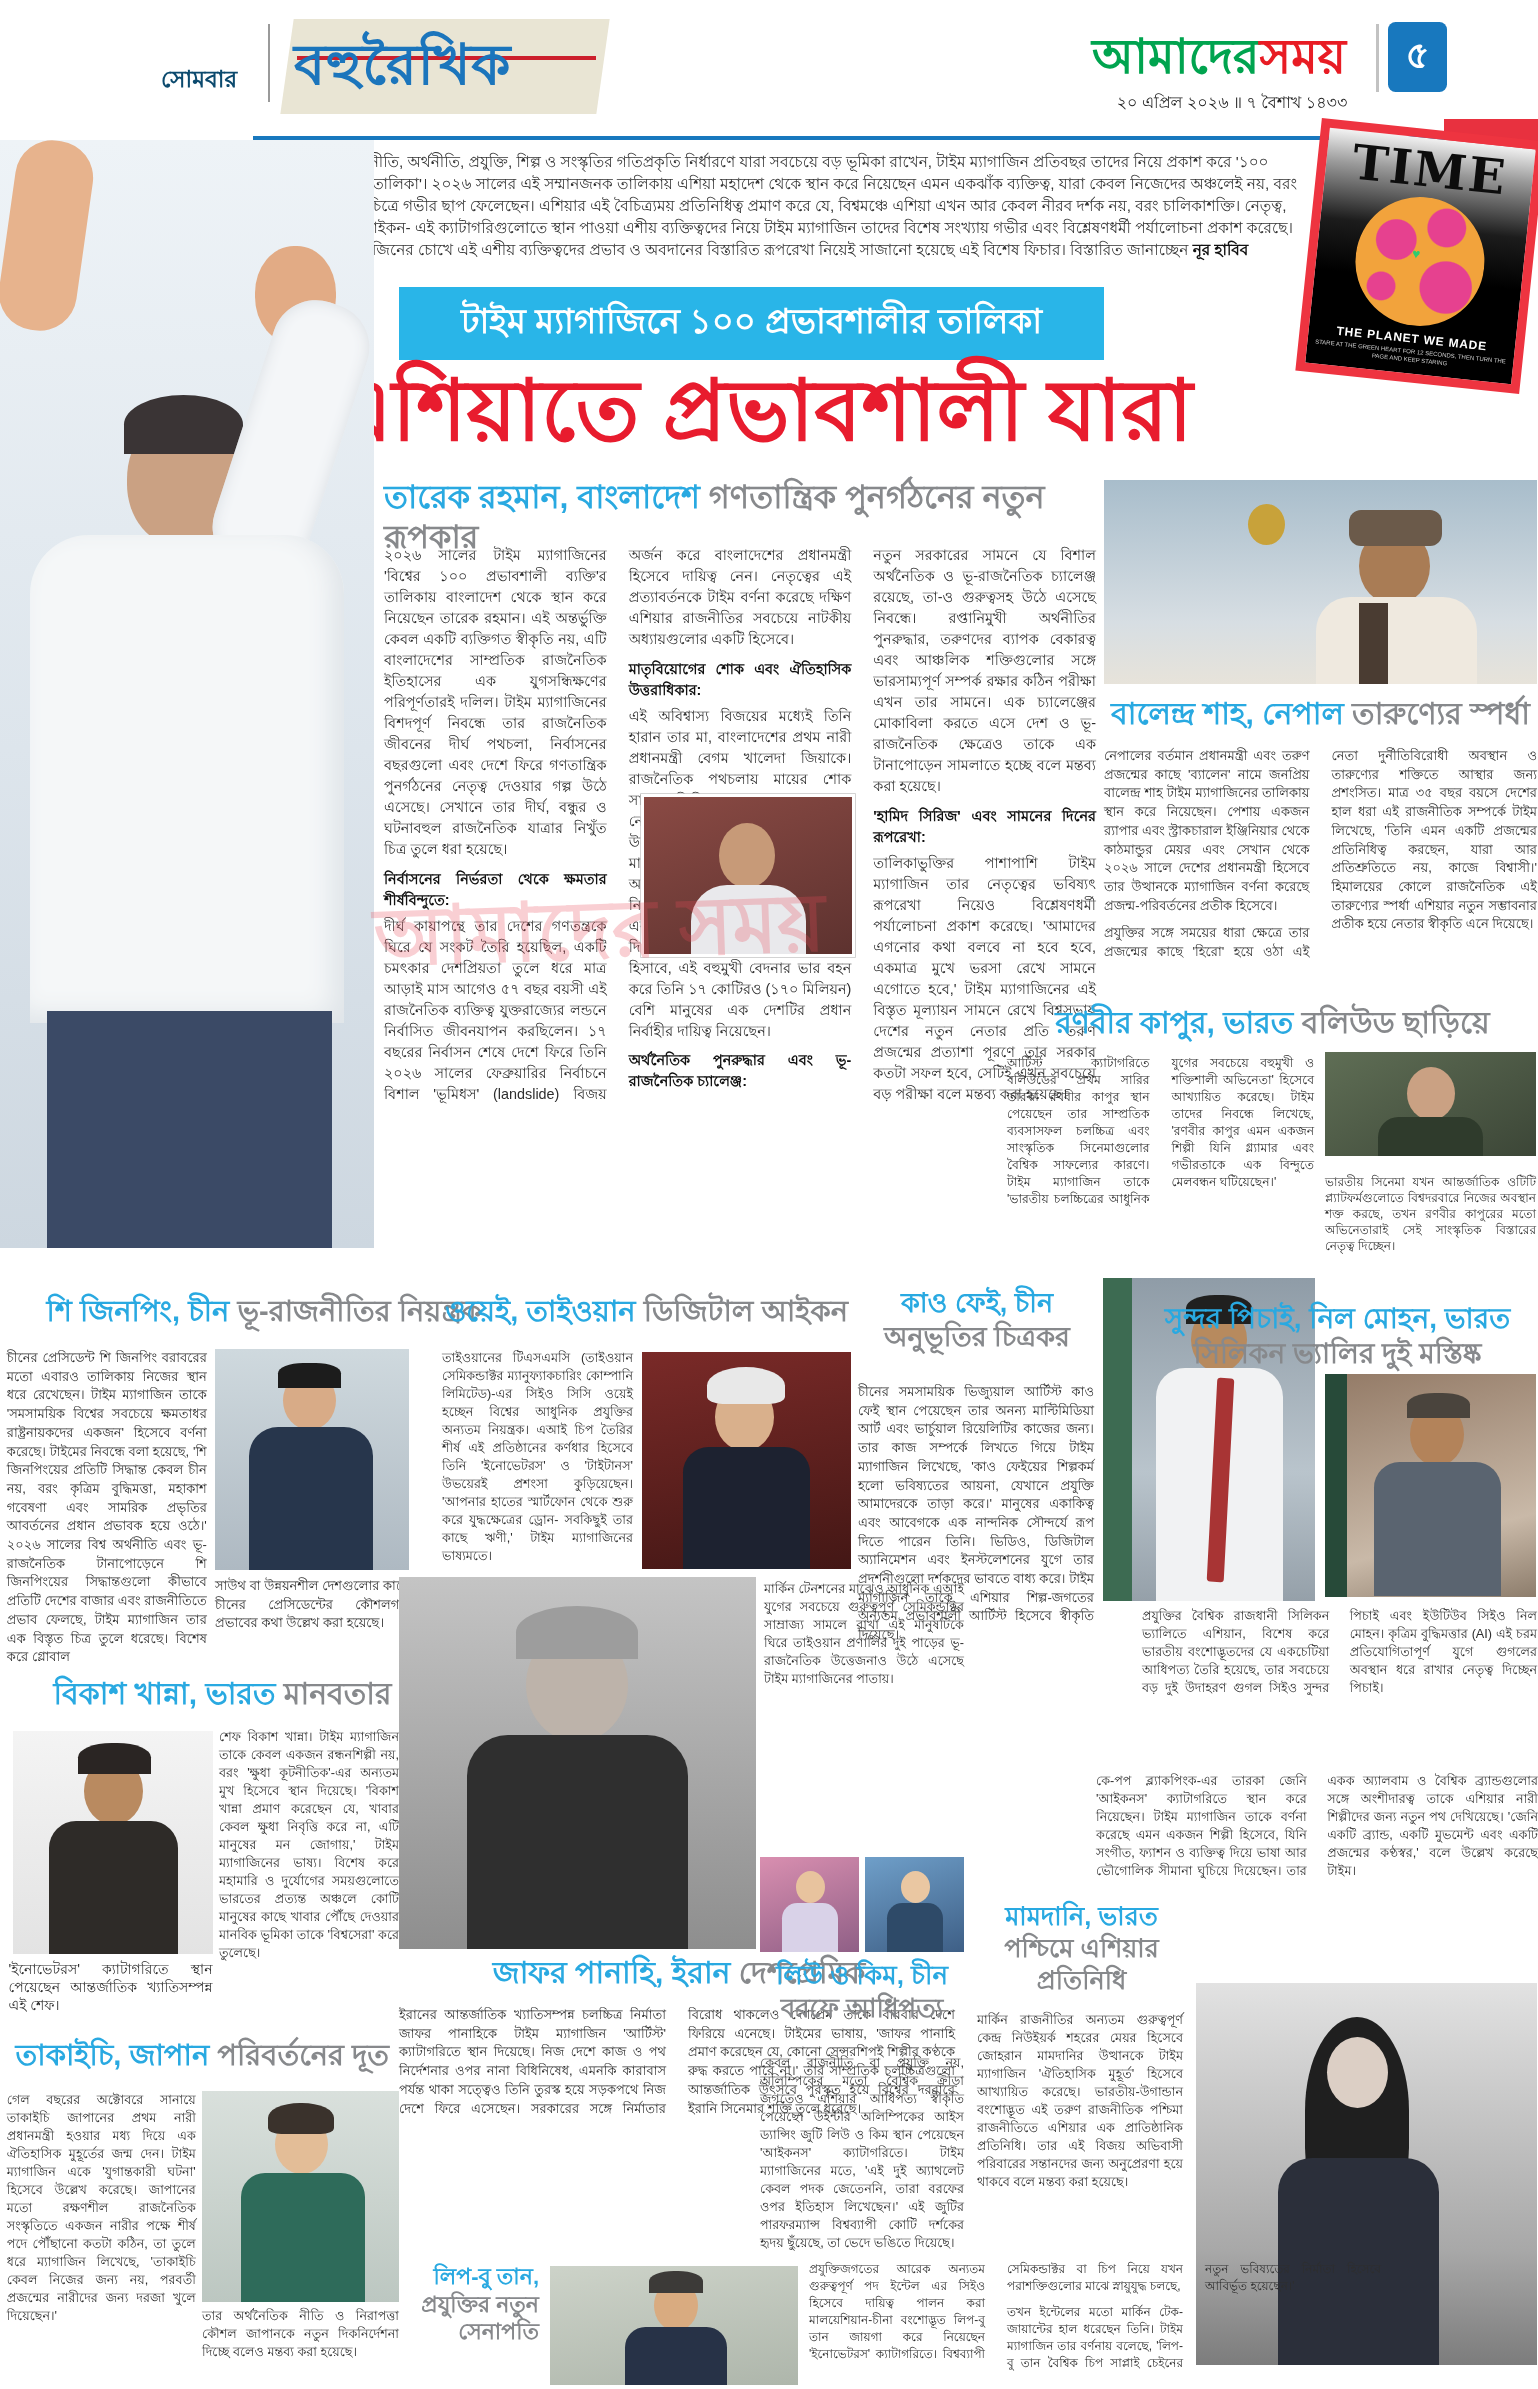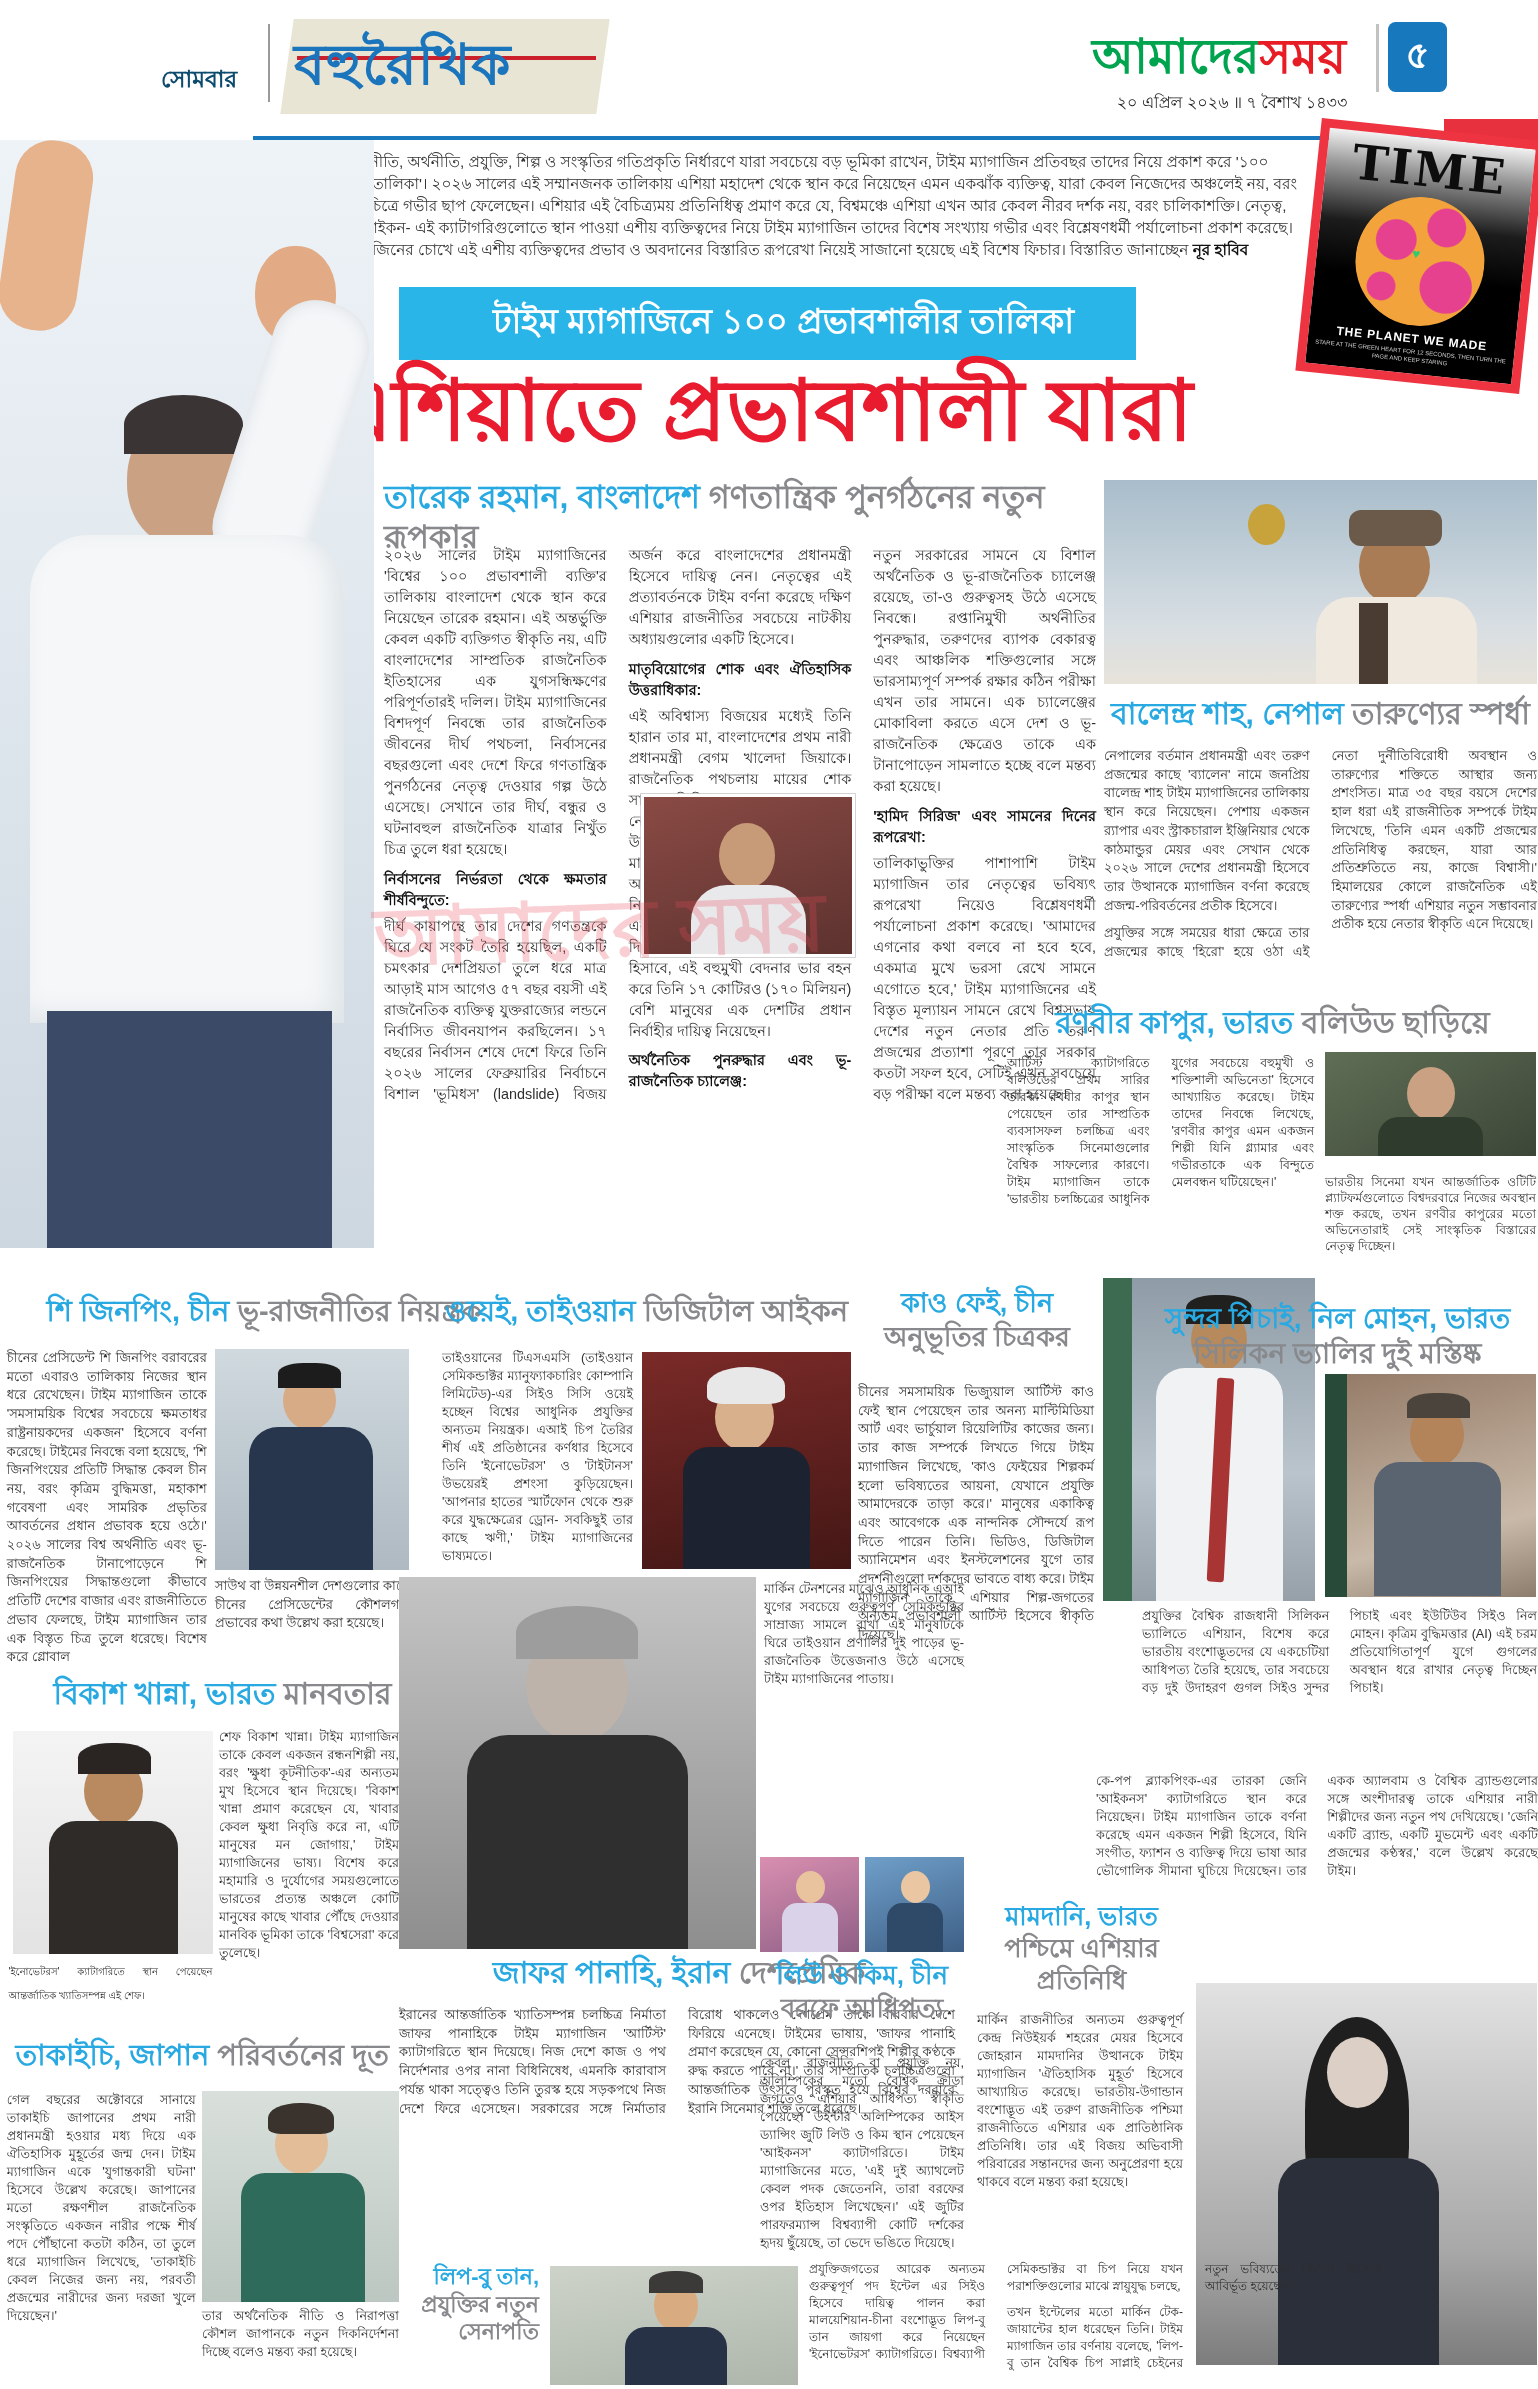--- a/index.html
+++ b/index.html
@@ -82,21 +82,21 @@
   </div>
 
   <div class="abs time-cover" style="left:1308px;top:129px;">
     <div class="time-m">TIME</div>
     <div class="globe"></div>
     <div class="heart">♥</div>
     <div class="time-t">THE PLANET WE MADE</div>
     <div class="time-s">STARE AT THE GREEN HEART FOR 12 SECONDS, THEN TURN THE PAGE AND KEEP STARING</div>
   </div>
 
-  <div class="abs kicker" style="left:399px;top:287px;width:705px;height:73px;padding-left:32px;">টাইম ম্যাগাজিনে ১০০ প্রভাবশালীর তালিকা</div>
+  <div class="abs kicker" style="left:399px;top:287px;width:705px;height:73px;">টাইম ম্যাগাজিনে ১০০ প্রভাবশালীর তালিকা</div>
   <div class="abs mainhead" style="left:212px;top:364px;width:1096px;">এশিয়াতে প্রভাবশালী যারা</div>
 
   <div class="abs photo" style="left:0;top:140px;width:374px;height:1108px;background:linear-gradient(180deg,#eef3f7 0%,#dde5ec 55%,#cdd7e0 100%);">
     <div class="abs" style="left:6.8px;top:0;width:78px;height:191px;background:#e7b38d;border-radius:37px;transform:rotate(8deg);"></div>
     <div class="abs" style="left:255px;top:106px;width:81px;height:98px;background:#e2ab85;border-radius:48%;"></div>
     <div class="abs" style="left:127px;top:272px;width:112px;height:134px;background:#caa183;border-radius:50% 50% 46% 46%;"></div>
     <div class="abs" style="left:124px;top:255px;width:119px;height:59px;background:#3a3435;border-radius:50% 50% 0 0;"></div>
     <div class="abs" style="left:242px;top:157px;width:98px;height:280px;background:#f4f6f8;border-radius:44px;transform:rotate(18deg);box-shadow:inset 0 0 15.3px #d8dde2;"></div>
     <div class="abs" style="left:30px;top:395px;width:314px;height:488px;background:#f5f7f8;border-radius:59px 59px 0 0;box-shadow:inset -12px -8.5px 25.5px #dfe4e8;"></div>
     <div class="abs" style="left:47px;top:871px;width:285px;height:238px;background:#3b4a66;"></div>
@@ -222,21 +222,21 @@
     <span class="n">বিকাশ খান্না, ভারত</span><span class="d"> মানবতার সেবায়</span>
   </div>
   <div class="abs photo" style="left:12.7px;top:1731px;width:200px;height:223px;background:linear-gradient(180deg,#f4f4f4,#e3e3e3);">
     <div class="circ" style="left:71px;top:25.5px;width:59px;height:68px;background:#b98a60;"></div>
     <div class="abs" style="left:65px;top:12px;width:73px;height:31px;background:#2a2523;border-radius:46% 46% 0 0;"></div>
     <div class="abs" style="left:36px;top:90px;width:129px;height:133px;background:#2e2b28;border-radius:27px 27px 0 0;"></div>
   </div>
   <div class="abs body" style="left:219px;top:1728px;width:180px;height:299px;font-size:12.7px;line-height:18px;">
     <p>শেফ বিকাশ খান্না। টাইম ম্যাগাজিন তাকে কেবল একজন রন্ধনশিল্পী নয়, বরং 'ক্ষুধা কূটনীতিক'-এর অন্যতম মুখ হিসেবে স্থান দিয়েছে। 'বিকাশ খান্না প্রমাণ করেছেন যে, খাবার কেবল ক্ষুধা নিবৃত্তি করে না, এটি মানুষের মন জোগায়,' টাইম ম্যাগাজিনের ভাষ্য। বিশেষ করে মহামারি ও দুর্যোগের সময়গুলোতে ভারতের প্রত্যন্ত অঞ্চলে কোটি মানুষের কাছে খাবার পৌঁছে দেওয়ার মানবিক ভূমিকা তাকে 'বিশ্বসেরা' করে তুলেছে।</p>
   </div>
-  <div class="abs body" style="left:8.5px;top:1960px;width:204px;height:71px;font-size:10px;line-height:24px;">
+  <div class="abs body" style="left:8.5px;top:1960px;width:204px;height:71px;font-size:14px;line-height:18px;">
     <p>'ইনোভেটরস' ক্যাটাগরিতে স্থান পেয়েছেন আন্তর্জাতিক খ্যাতিসম্পন্ন এই শেফ।</p>
   </div>
 
   <div class="abs shead" style="left:6.8px;top:2037px;width:391px;font-size:29px;">
     <span class="n">তাকাইচি, জাপান</span><span class="d"> পরিবর্তনের দূত</span>
   </div>
   <div class="abs body" style="left:6.8px;top:2091px;width:189px;height:296px;font-size:12.7px;line-height:18px;">
     <p>গেল বছরের অক্টোবরে সানায়ে তাকাইচি জাপানের প্রথম নারী প্রধানমন্ত্রী হওয়ার মধ্য দিয়ে এক ঐতিহাসিক মুহূর্তের জন্ম দেন। টাইম ম্যাগাজিন একে 'যুগান্তকারী ঘটনা' হিসেবে উল্লেখ করেছে। জাপানের মতো রক্ষণশীল রাজনৈতিক সংস্কৃতিতে একজন নারীর পক্ষে শীর্ষ পদে পৌঁছানো কতটা কঠিন, তা তুলে ধরে ম্যাগাজিন লিখেছে, 'তাকাইচি কেবল নিজের জন্য নয়, পরবর্তী প্রজন্মের নারীদের জন্য দরজা খুলে দিয়েছেন।'</p>
   </div>
   <div class="abs photo" style="left:202px;top:2091px;width:197px;height:211px;background:linear-gradient(180deg,#d9e0dc,#bcc7c1);">

